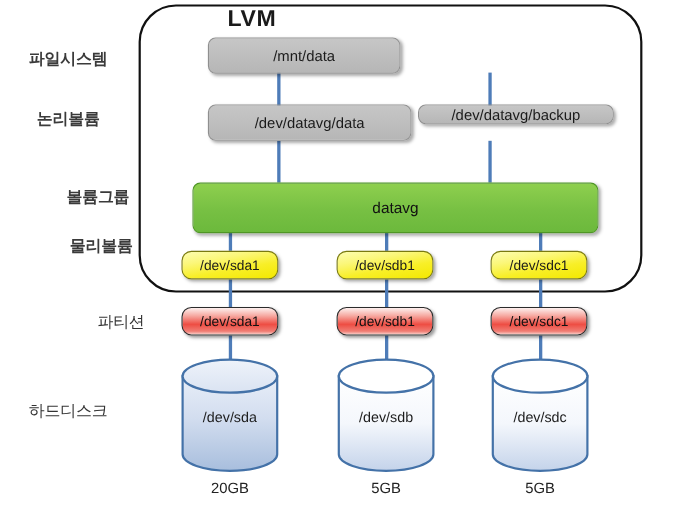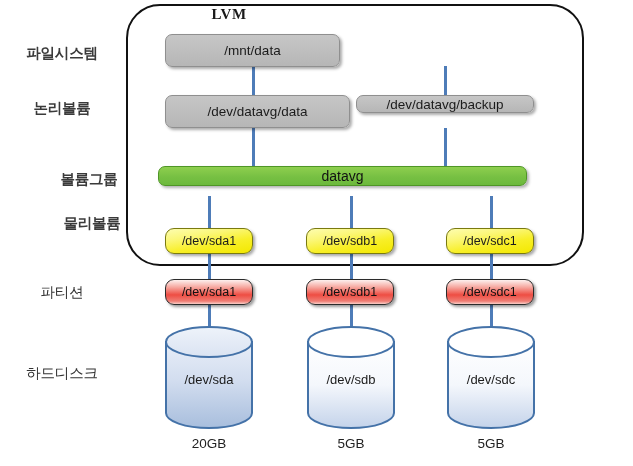--- a/index.html
+++ b/index.html
@@ -43,25 +43,24 @@
     border-radius: 34px;
     box-sizing: border-box;
     background: transparent;
   }
   #lvm-title {
     position: absolute;
     left: 0;
     top: 6px;
     width: 458px;
     text-align: center;
-    font-size: 15px;
+    font-size: 21px;
     font-weight: 700;
     color: #1a1a1a;
     letter-spacing: 0.5px;
-    font-family: Liberation Serif, serif;
   }
 
   
   .node {
     position: absolute;
     box-sizing: border-box;
     display: flex;
     align-items: center;
     justify-content: center;
     font-size: 13.5px;
@@ -69,20 +68,21 @@
     white-space: nowrap;
     z-index: 3;
   }
 
   .gray-box {
     background: linear-gradient(180deg, #c6c6c6 0%, #bfbfbf 45%, #b6b6b6 100%);
     border: 1.4px solid #8f8f8f;
     border-radius: 7px;
     box-shadow: 2px 2px 3px rgba(0,0,0,0.33);
     font-size: 13.5px;
+    margin-left: 24px;
   }
 
   .green-box {
     background: linear-gradient(180deg, #8ecf4e 0%, #77c043 55%, #6cb93c 100%);
     border: 1.6px solid #4f9626;
     border-radius: 7px;
     box-shadow: 2px 2px 3px rgba(0,0,0,0.3);
     font-size: 14px;
     color: #111;
   }
@@ -139,21 +139,21 @@
 </style>
 </head>
 <body>
 
 <div id="canvas">
 
   <div class="row-label" style="top:44px;">파일시스템</div>
   <div class="row-label" style="top:99px;">논리볼륨</div>
   <div class="row-label" style="top:170px;padding-left:27px;">볼륨그룹</div>
   <div class="row-label" style="top:214px;padding-left:30px;">물리볼륨</div>
-  <div class="row-label thin" style="top:283px;">파티션</div>
+  <div class="row-label thin" style="top:283px;margin-left:48px;">파티션</div>
   <div class="row-label thin" style="top:364px;">하드디스크</div>
 
   <div id="lvm-container"></div>
   <div id="lvm-title">LVM</div>
 
   <div class="conn" style="left:252px; top:66px;  height:30px;"></div>
   <div class="conn" style="left:444px; top:66px;  height:30px;"></div>
 
   <div class="conn" style="left:252px; top:128px; height:38px;"></div>
   <div class="conn" style="left:444px; top:128px; height:38px;"></div>
@@ -168,21 +168,21 @@
 
   <div class="conn" style="left:208px; top:305px; height:22px;"></div>
   <div class="conn" style="left:350px; top:305px; height:22px;"></div>
   <div class="conn" style="left:490px; top:305px; height:22px;"></div>
 
   <div class="node gray-box" style="left:165px; top:34px; width:175px; height:33px;">/mnt/data</div>
 
   <div class="node gray-box" style="left:165px; top:95px; width:185px; height:33px;">/dev/datavg/data</div>
   <div class="node gray-box" style="left:356px; top:95px; width:178px; height:18px;">/dev/datavg/backup</div>
 
-  <div class="node green-box" style="left:158px; top:166px; width:369px; height:20px;">datavg</div>
+  <div class="node green-box" style="left:175px; top:166px; width:369px; height:46px;">datavg</div>
 
   <div class="node yellow-box" style="left:165px; top:228px; width:88px; height:26px;">/dev/sda1</div>
   <div class="node yellow-box" style="left:306px; top:228px; width:88px; height:26px;">/dev/sdb1</div>
   <div class="node yellow-box" style="left:446px; top:228px; width:88px; height:26px;">/dev/sdc1</div>
 
   <div class="node red-box" style="left:165px; top:279px; width:88px; height:26px;">/dev/sda1</div>
   <div class="node red-box" style="left:306px; top:279px; width:88px; height:26px;">/dev/sdb1</div>
   <div class="node red-box" style="left:446px; top:279px; width:88px; height:26px;">/dev/sdc1</div>
 
   <div class="cyl" style="left:163px; top:325px; width:92px; height:105px;">

